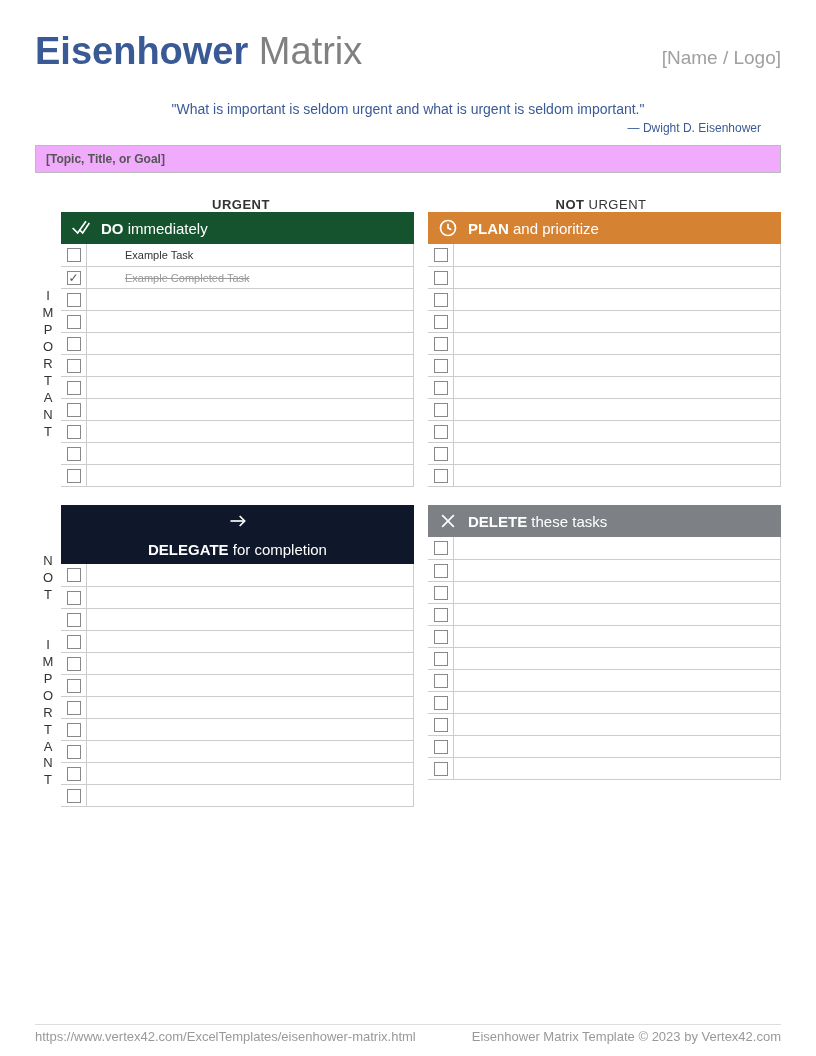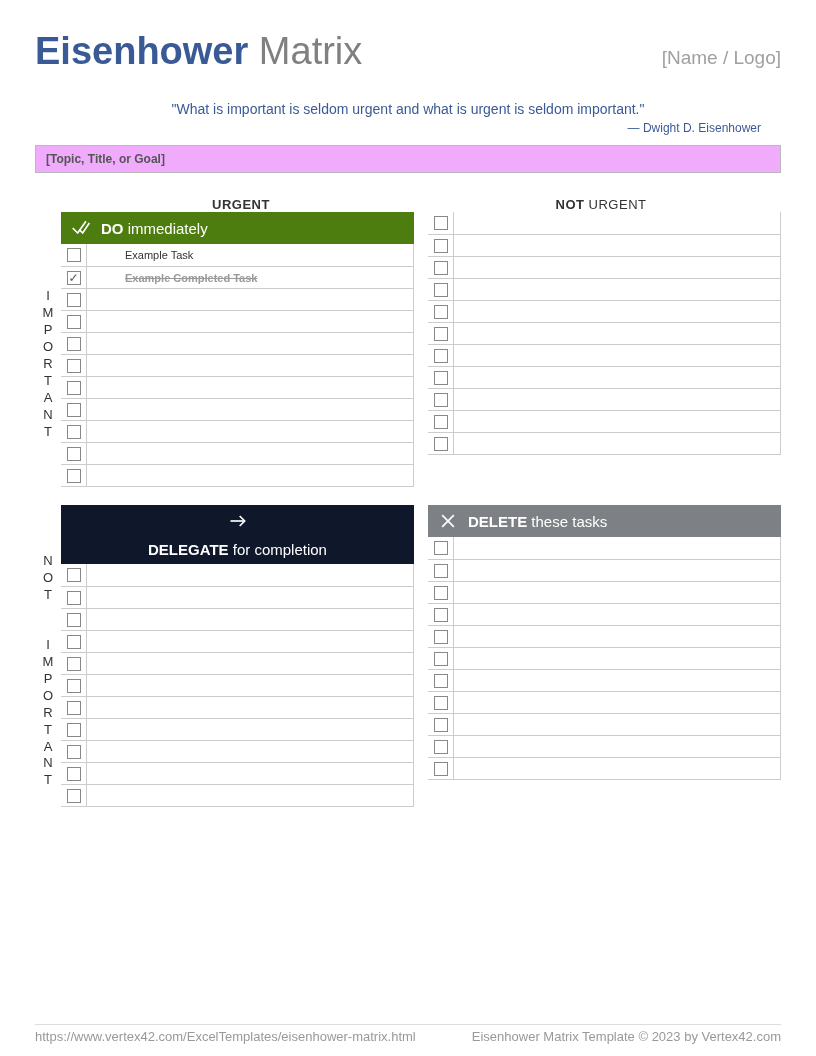--- a/index.html
+++ b/index.html
@@ -52,21 +52,21 @@
     color: #fff;
     font-size: 15px;
     padding: 6px 10px;
     display: flex;
     align-items: center;
     gap: 10px;
   }
   .q-header .icon { width: 20px; height: 20px; flex-shrink:0; }
   .q-header .bold { font-weight: bold; }
   .q-header .rest { font-weight: normal; }
-  .q-do { background: #4d7c0f; }
+  .q-do { background: #14532d; }
   .q-plan { background: #d68233; }
   .q-delegate { background: #0f172a; flex-direction: column; }
   .q-delete { background: #7d8085; }
   .task-list { border-bottom: 1px solid #ccc; }
   .task-row {
     display: flex;
     align-items: center;
     border-top: 1px solid #ccc;
     height: 22px;
     gap: 32px;
@@ -92,21 +92,21 @@
   }
   .task-text {
     flex: 1;
     font-size: 11px;
     padding: 0 6px;
     color: #333;
     border-right: 1px solid #ccc;
     height:100%;
     display:flex; align-items:center;
   }
-  .task-text.done { text-decoration: line-through; color: #999; font-weight: bold; }
+  .task-text.done { text-decoration: line-through; color: #999; }
   .footer {
     position: absolute;
     bottom: 12px;
     left: 35px; right: 35px;
     display: flex;
     justify-content: space-between;
     font-size: 13px;
     color: #999;
     border-top: 1px solid #ddd;
     padding-top: 4px;
@@ -221,20 +221,29 @@
           </div>
           <div class="task-row">
             <div class="checkbox-cell">
               <div class="checkbox"></div>
             </div>
             <div class="task-text"></div>
           </div>
         </div>
     </div>
     <div class="quadrant">
+      <div class="q-header q-plan">
+        <span class="icon">
+          <svg viewBox="0 0 24 24" stroke="#fff" stroke-width="2" fill="none">
+              <circle cx="12" cy="12" r="9"></circle>
+              <path d="M12 7 L12 12 L16 14"></path>
+            </svg>
+        </span>
+        <span><span class="bold">PLAN</span><span class="rest"> and prioritize</span></span>
+      </div>
       <div class="task-list" id="list-plan">
           <div class="task-row">
             <div class="checkbox-cell">
               <div class="checkbox"></div>
             </div>
             <div class="task-text"></div>
           </div>
           <div class="task-row">
             <div class="checkbox-cell">
               <div class="checkbox"></div>

